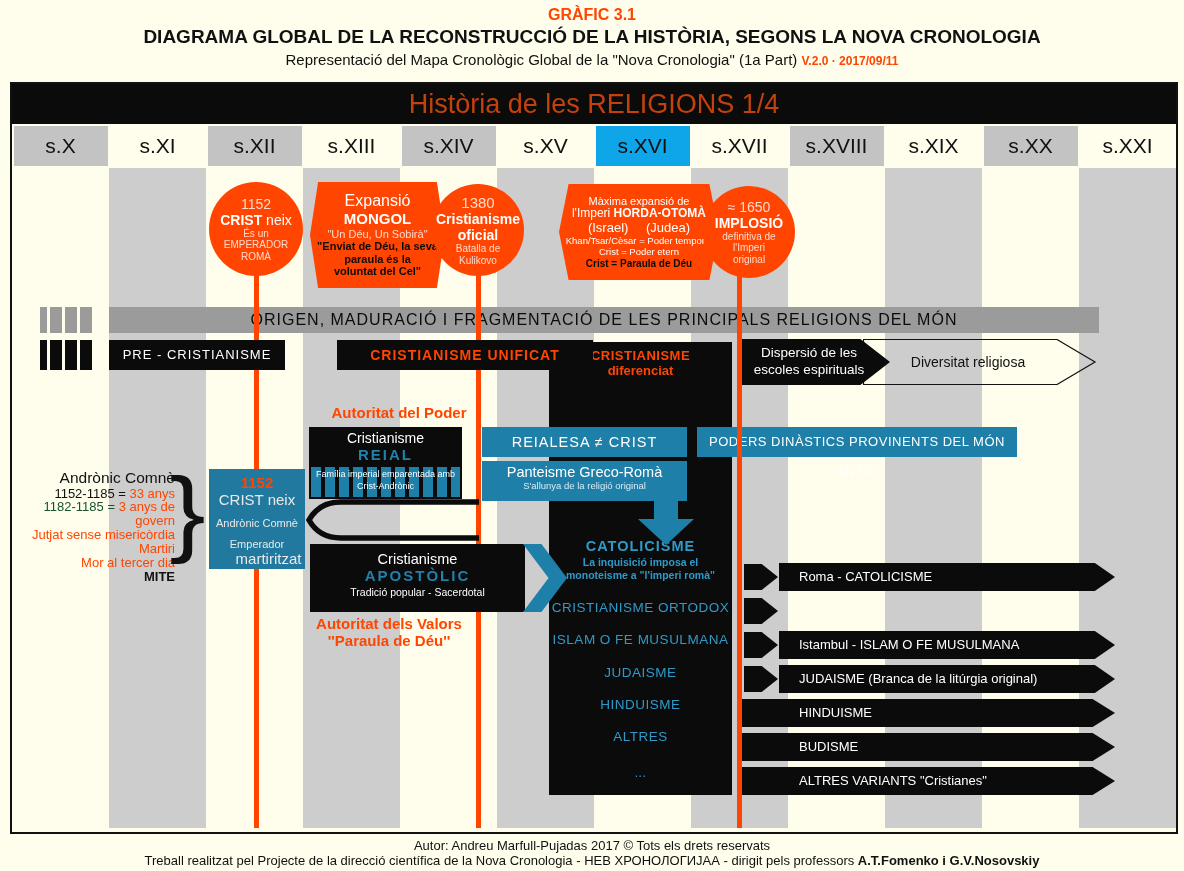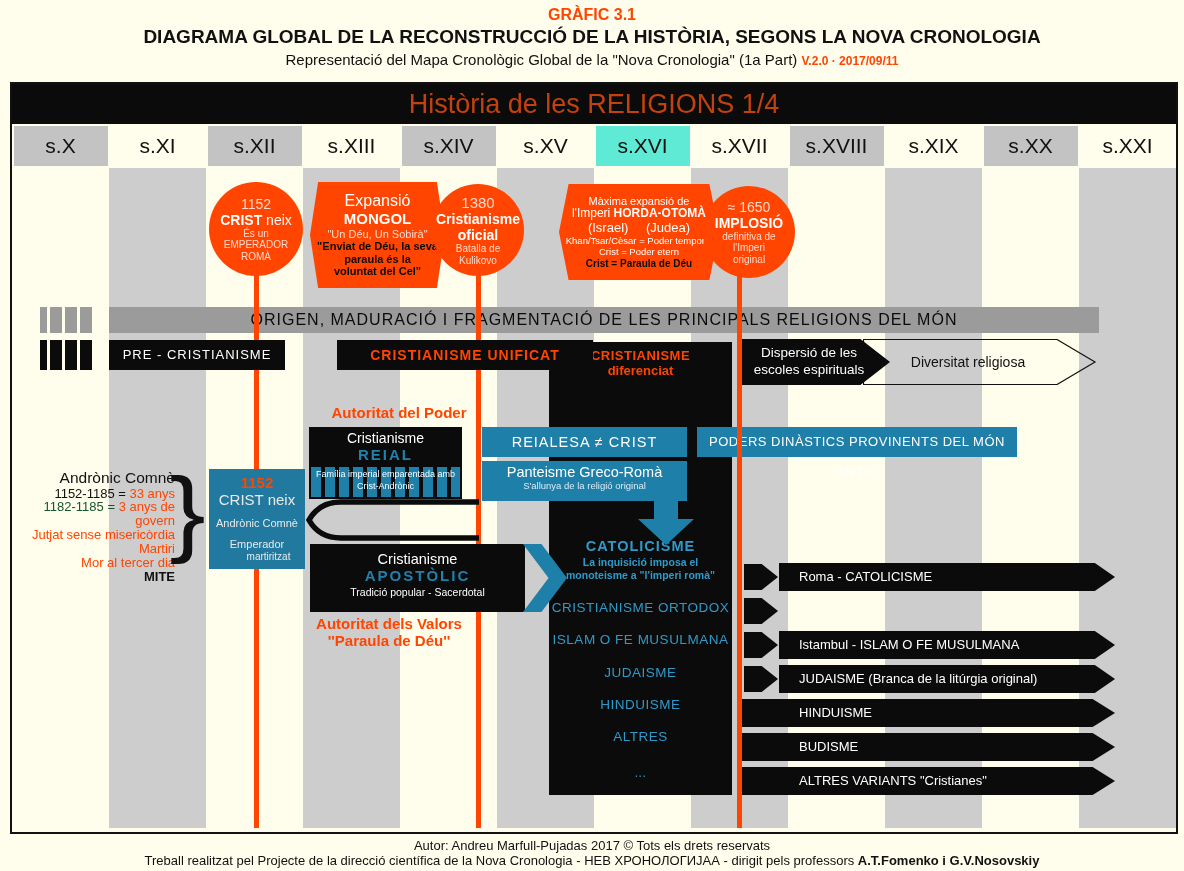--- a/index.html
+++ b/index.html
@@ -57,21 +57,21 @@
 
     <div class="abs title-band ctr">Història de les RELIGIONS 1/4</div>
 
     <div id="century-row">
         <div class="cent-cell" style="position: absolute; left: 0px; top: 42px; width: 97px; height: 40px; background: rgb(195, 195, 195); z-index: 5; box-shadow: rgb(255, 253, 235) 2px 0px 0px inset, rgb(255, 253, 235) -1px 0px 0px inset;">s.X</div>
         <div class="cent-cell" style="position: absolute; left: 97px; top: 42px; width: 97px; height: 40px; background: rgb(255, 253, 235); z-index: 5; box-shadow: rgb(255, 253, 235) 2px 0px 0px inset, rgb(255, 253, 235) -1px 0px 0px inset;">s.XI</div>
         <div class="cent-cell" style="position: absolute; left: 194px; top: 42px; width: 97px; height: 40px; background: rgb(195, 195, 195); z-index: 5; box-shadow: rgb(255, 253, 235) 2px 0px 0px inset, rgb(255, 253, 235) -1px 0px 0px inset;">s.XII</div>
         <div class="cent-cell" style="position: absolute; left: 291px; top: 42px; width: 97px; height: 40px; background: rgb(255, 253, 235); z-index: 5; box-shadow: rgb(255, 253, 235) 2px 0px 0px inset, rgb(255, 253, 235) -1px 0px 0px inset;">s.XIII</div>
         <div class="cent-cell" style="position: absolute; left: 388px; top: 42px; width: 97px; height: 40px; background: rgb(195, 195, 195); z-index: 5; box-shadow: rgb(255, 253, 235) 2px 0px 0px inset, rgb(255, 253, 235) -1px 0px 0px inset;">s.XIV</div>
         <div class="cent-cell" style="position: absolute; left: 485px; top: 42px; width: 97px; height: 40px; background: rgb(255, 253, 235); z-index: 5; box-shadow: rgb(255, 253, 235) 2px 0px 0px inset, rgb(255, 253, 235) -1px 0px 0px inset;">s.XV</div>
-        <div class="cent-cell" style="position: absolute; left: 582px; top: 42px; width: 97px; height: 40px; background: #5eead4; z-index: 5; box-shadow: rgb(255, 253, 235) 2px 0px 0px inset, rgb(255, 253, 235) -1px 0px 0px inset;">s.XVI</div>
+        <div class="cent-cell" style="position: absolute; left: 582px; top: 42px; width: 97px; height: 40px; background: #0ea5e9; z-index: 5; box-shadow: rgb(255, 253, 235) 2px 0px 0px inset, rgb(255, 253, 235) -1px 0px 0px inset;">s.XVI</div>
         <div class="cent-cell" style="position: absolute; left: 679px; top: 42px; width: 97px; height: 40px; background: rgb(255, 253, 235); z-index: 5; box-shadow: rgb(255, 253, 235) 2px 0px 0px inset, rgb(255, 253, 235) -1px 0px 0px inset;">s.XVII</div>
         <div class="cent-cell" style="position: absolute; left: 776px; top: 42px; width: 97px; height: 40px; background: rgb(195, 195, 195); z-index: 5; box-shadow: rgb(255, 253, 235) 2px 0px 0px inset, rgb(255, 253, 235) -1px 0px 0px inset;">s.XVIII</div>
         <div class="cent-cell" style="position: absolute; left: 873px; top: 42px; width: 97px; height: 40px; background: rgb(255, 253, 235); z-index: 5; box-shadow: rgb(255, 253, 235) 2px 0px 0px inset, rgb(255, 253, 235) -1px 0px 0px inset;">s.XIX</div>
         <div class="cent-cell" style="position: absolute; left: 970px; top: 42px; width: 97px; height: 40px; background: rgb(195, 195, 195); z-index: 5; box-shadow: rgb(255, 253, 235) 2px 0px 0px inset, rgb(255, 253, 235) -1px 0px 0px inset;">s.XX</div>
         <div class="cent-cell" style="position: absolute; left: 1067px; top: 42px; width: 97px; height: 40px; background: rgb(255, 253, 235); z-index: 5; box-shadow: rgb(255, 253, 235) 2px 0px 0px inset, rgb(255, 253, 235) -1px 0px 0px inset;">s.XXI</div>
       </div>
     <div id="stripes">
         <div style="position: absolute; left: 0px; top: 84px; width: 97px; height: 660px; background: rgb(255, 253, 235); z-index: 0;"></div>
         <div style="position: absolute; left: 97px; top: 84px; width: 97px; height: 660px; background: rgb(205, 205, 205); z-index: 0;"></div>
         <div style="position: absolute; left: 194px; top: 84px; width: 97px; height: 660px; background: rgb(255, 253, 235); z-index: 0;"></div>
@@ -209,21 +209,21 @@
       <div style="font-size:13px;color:#FF4500;">Mor al tercer dia</div>
       <div style="font-size:13px;color:#111;font-weight:bold;">MITE</div>
     </div>
     <div class="abs" style="left:160px;top:382px;width:34px;height:96px;font-size:94px;line-height:92px;color:#111;transform:scaleX(1.15);z-index:6;">}</div>
 
     <div class="abs" style="left:197px;top:385px;width:96px;height:100px;background:#21799F;text-align:center;z-index:6;">
       <div class="accent" style="font-size:15px;padding-top:5px;">1152</div>
       <div style="font-size:15px;color:#E9E9E9;">CRIST neix</div>
       <div style="font-size:11px;color:#E9E9E9;margin-top:9px;">Andrònic Comnè</div>
       <div style="font-size:11px;color:#E9E9E9;margin-top:9px;line-height:1.2;">Emperador</div>
-      <div style="font-size:10px;color:#E9E9E9;line-height:1.1;margin-left:23px;">martiritzat</div>
+      <div style="font-size:15px;color:#E9E9E9;line-height:1.1;margin-left:23px;">martiritzat</div>
     </div>
 
     <svg class="abs" style="left:293px;top:410px;z-index:6;" width="176" height="52">
       <path d="M174,8 H36 Q14,8 4,26 Q14,44 36,44 H174" fill="none" stroke="#0B0B0B" stroke-width="5.5"></path>
     </svg>
 
     <div class="abs blackbox ctr" style="left:298px;top:460px;width:215px;height:68px;">
       <div style="font-size:14.5px;padding-top:7px;">Cristianisme</div>
       <div style="font-size:15px;font-weight:bold;color:#1F81AC;letter-spacing:2px;">APOSTÒLIC</div>
       <div style="font-size:10.5px;padding-top:2px;">Tradició popular - Sacerdotal</div>

